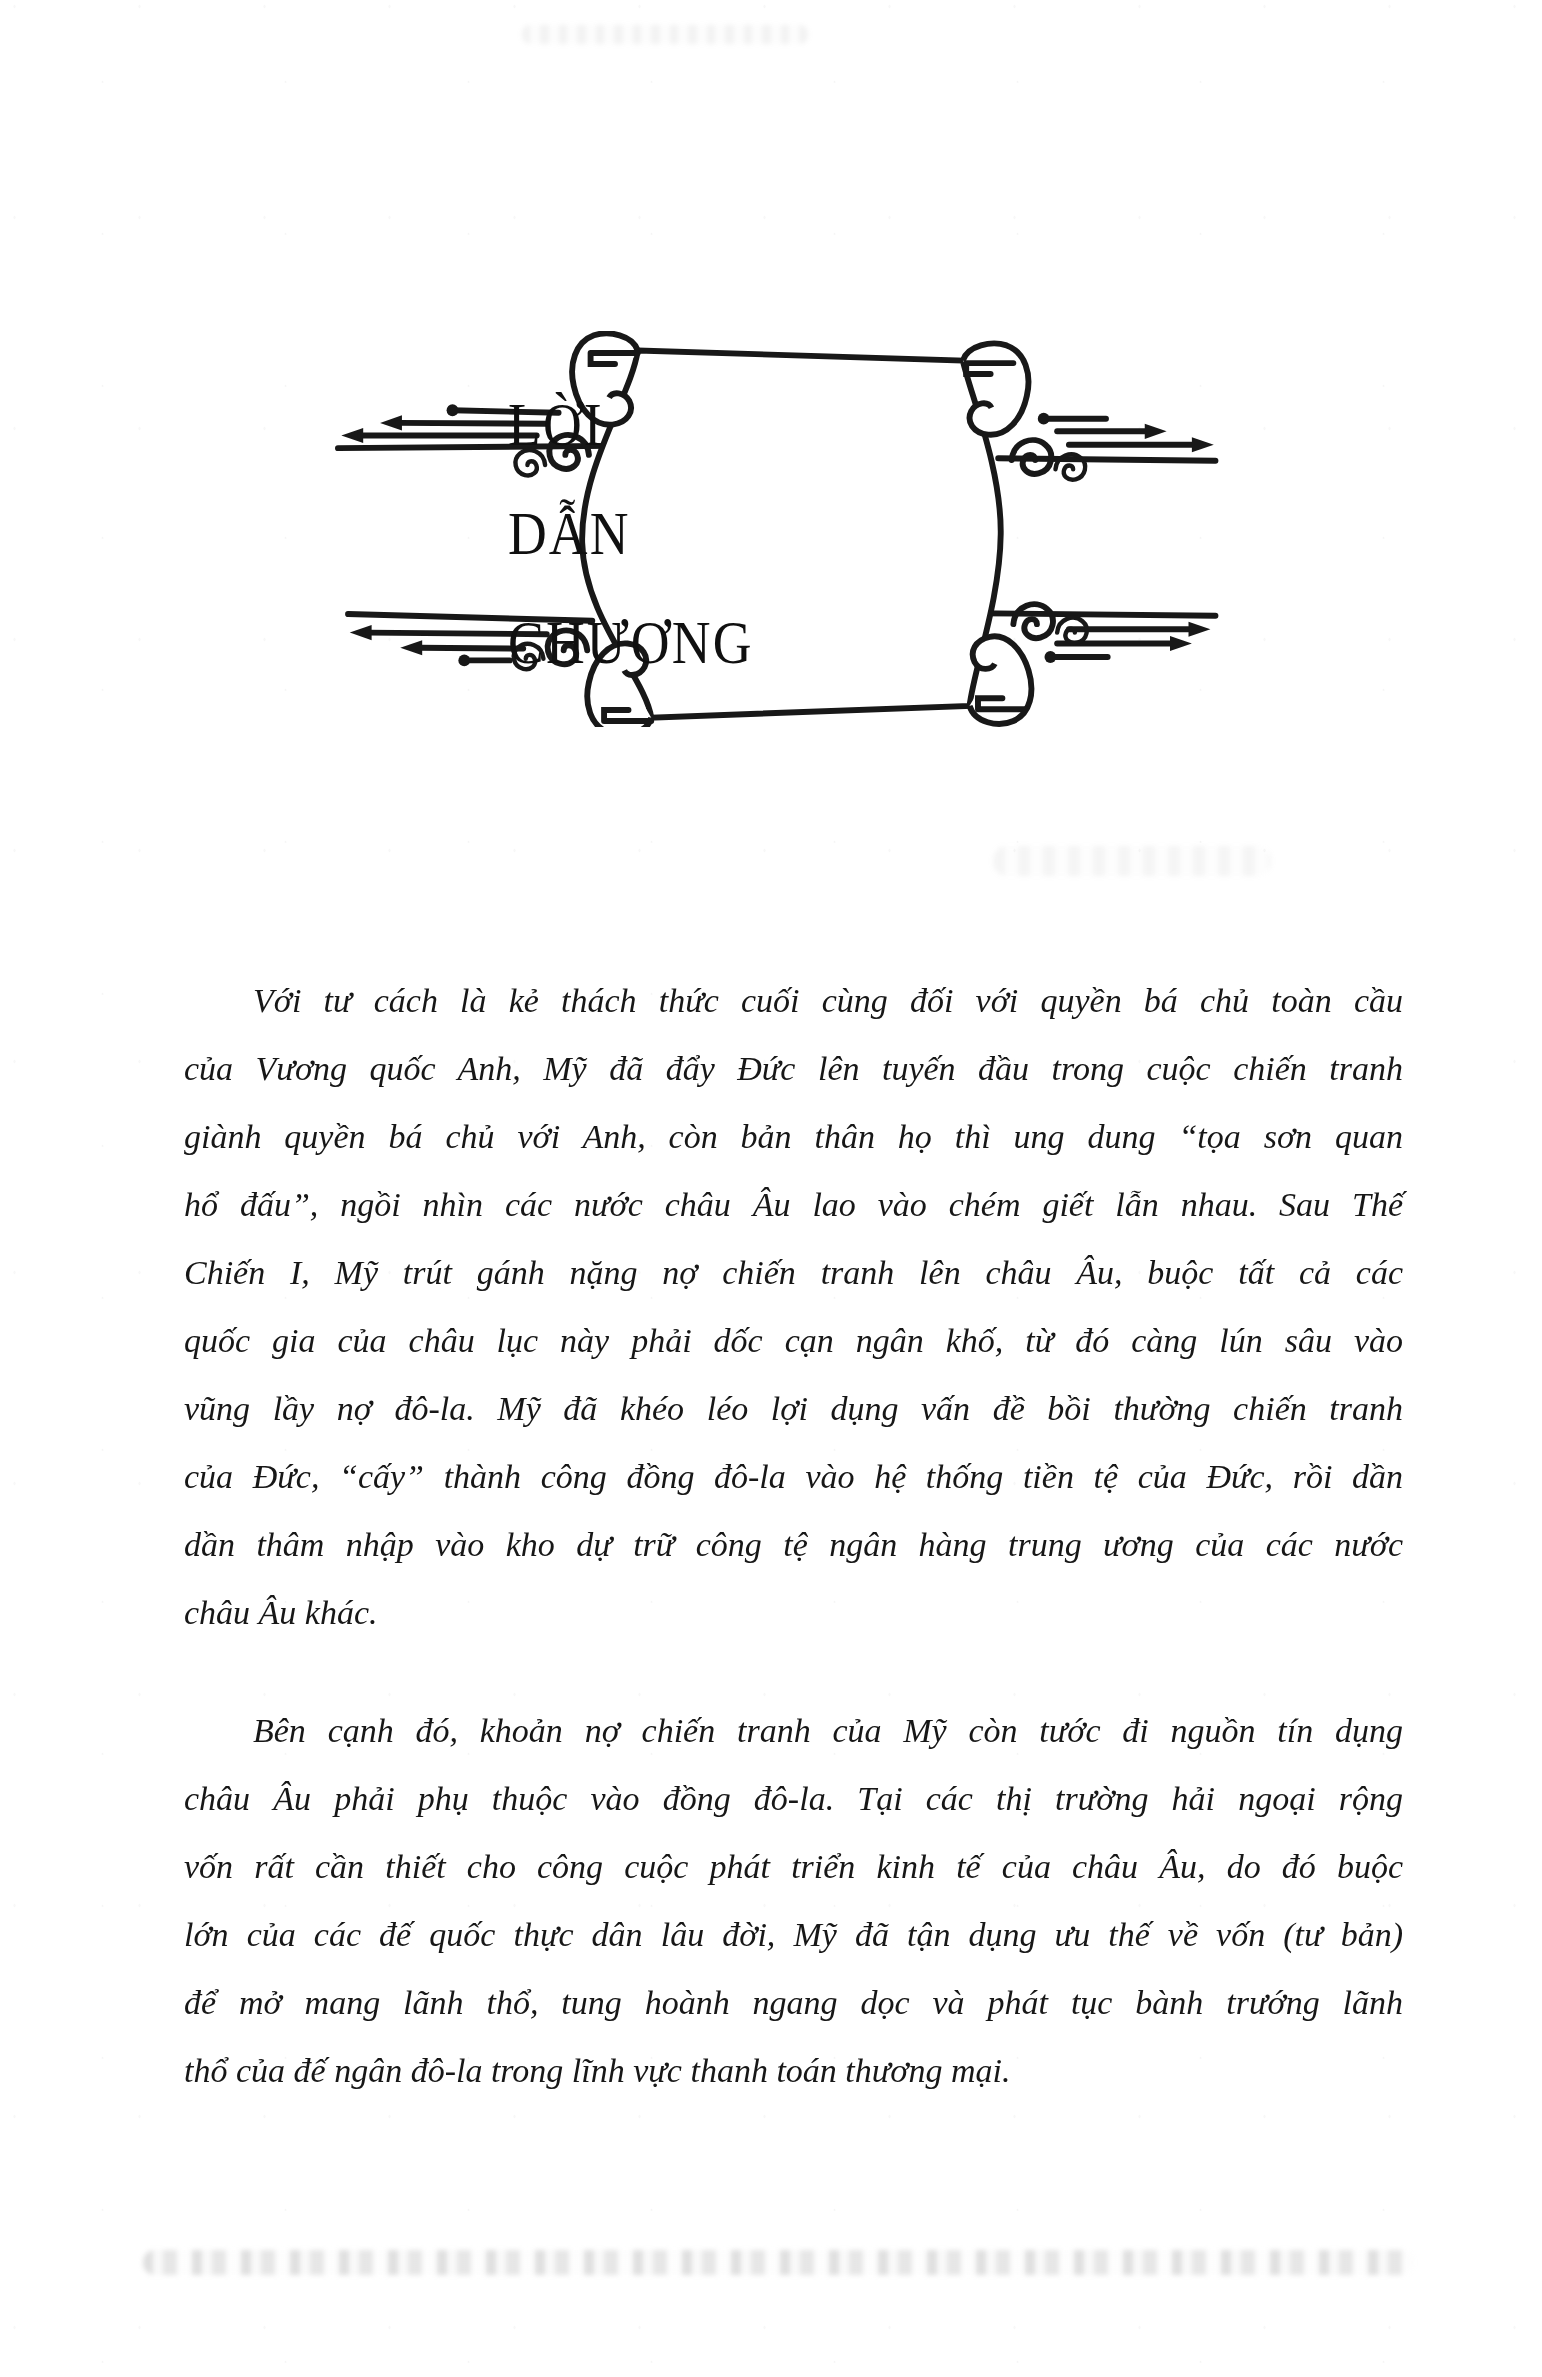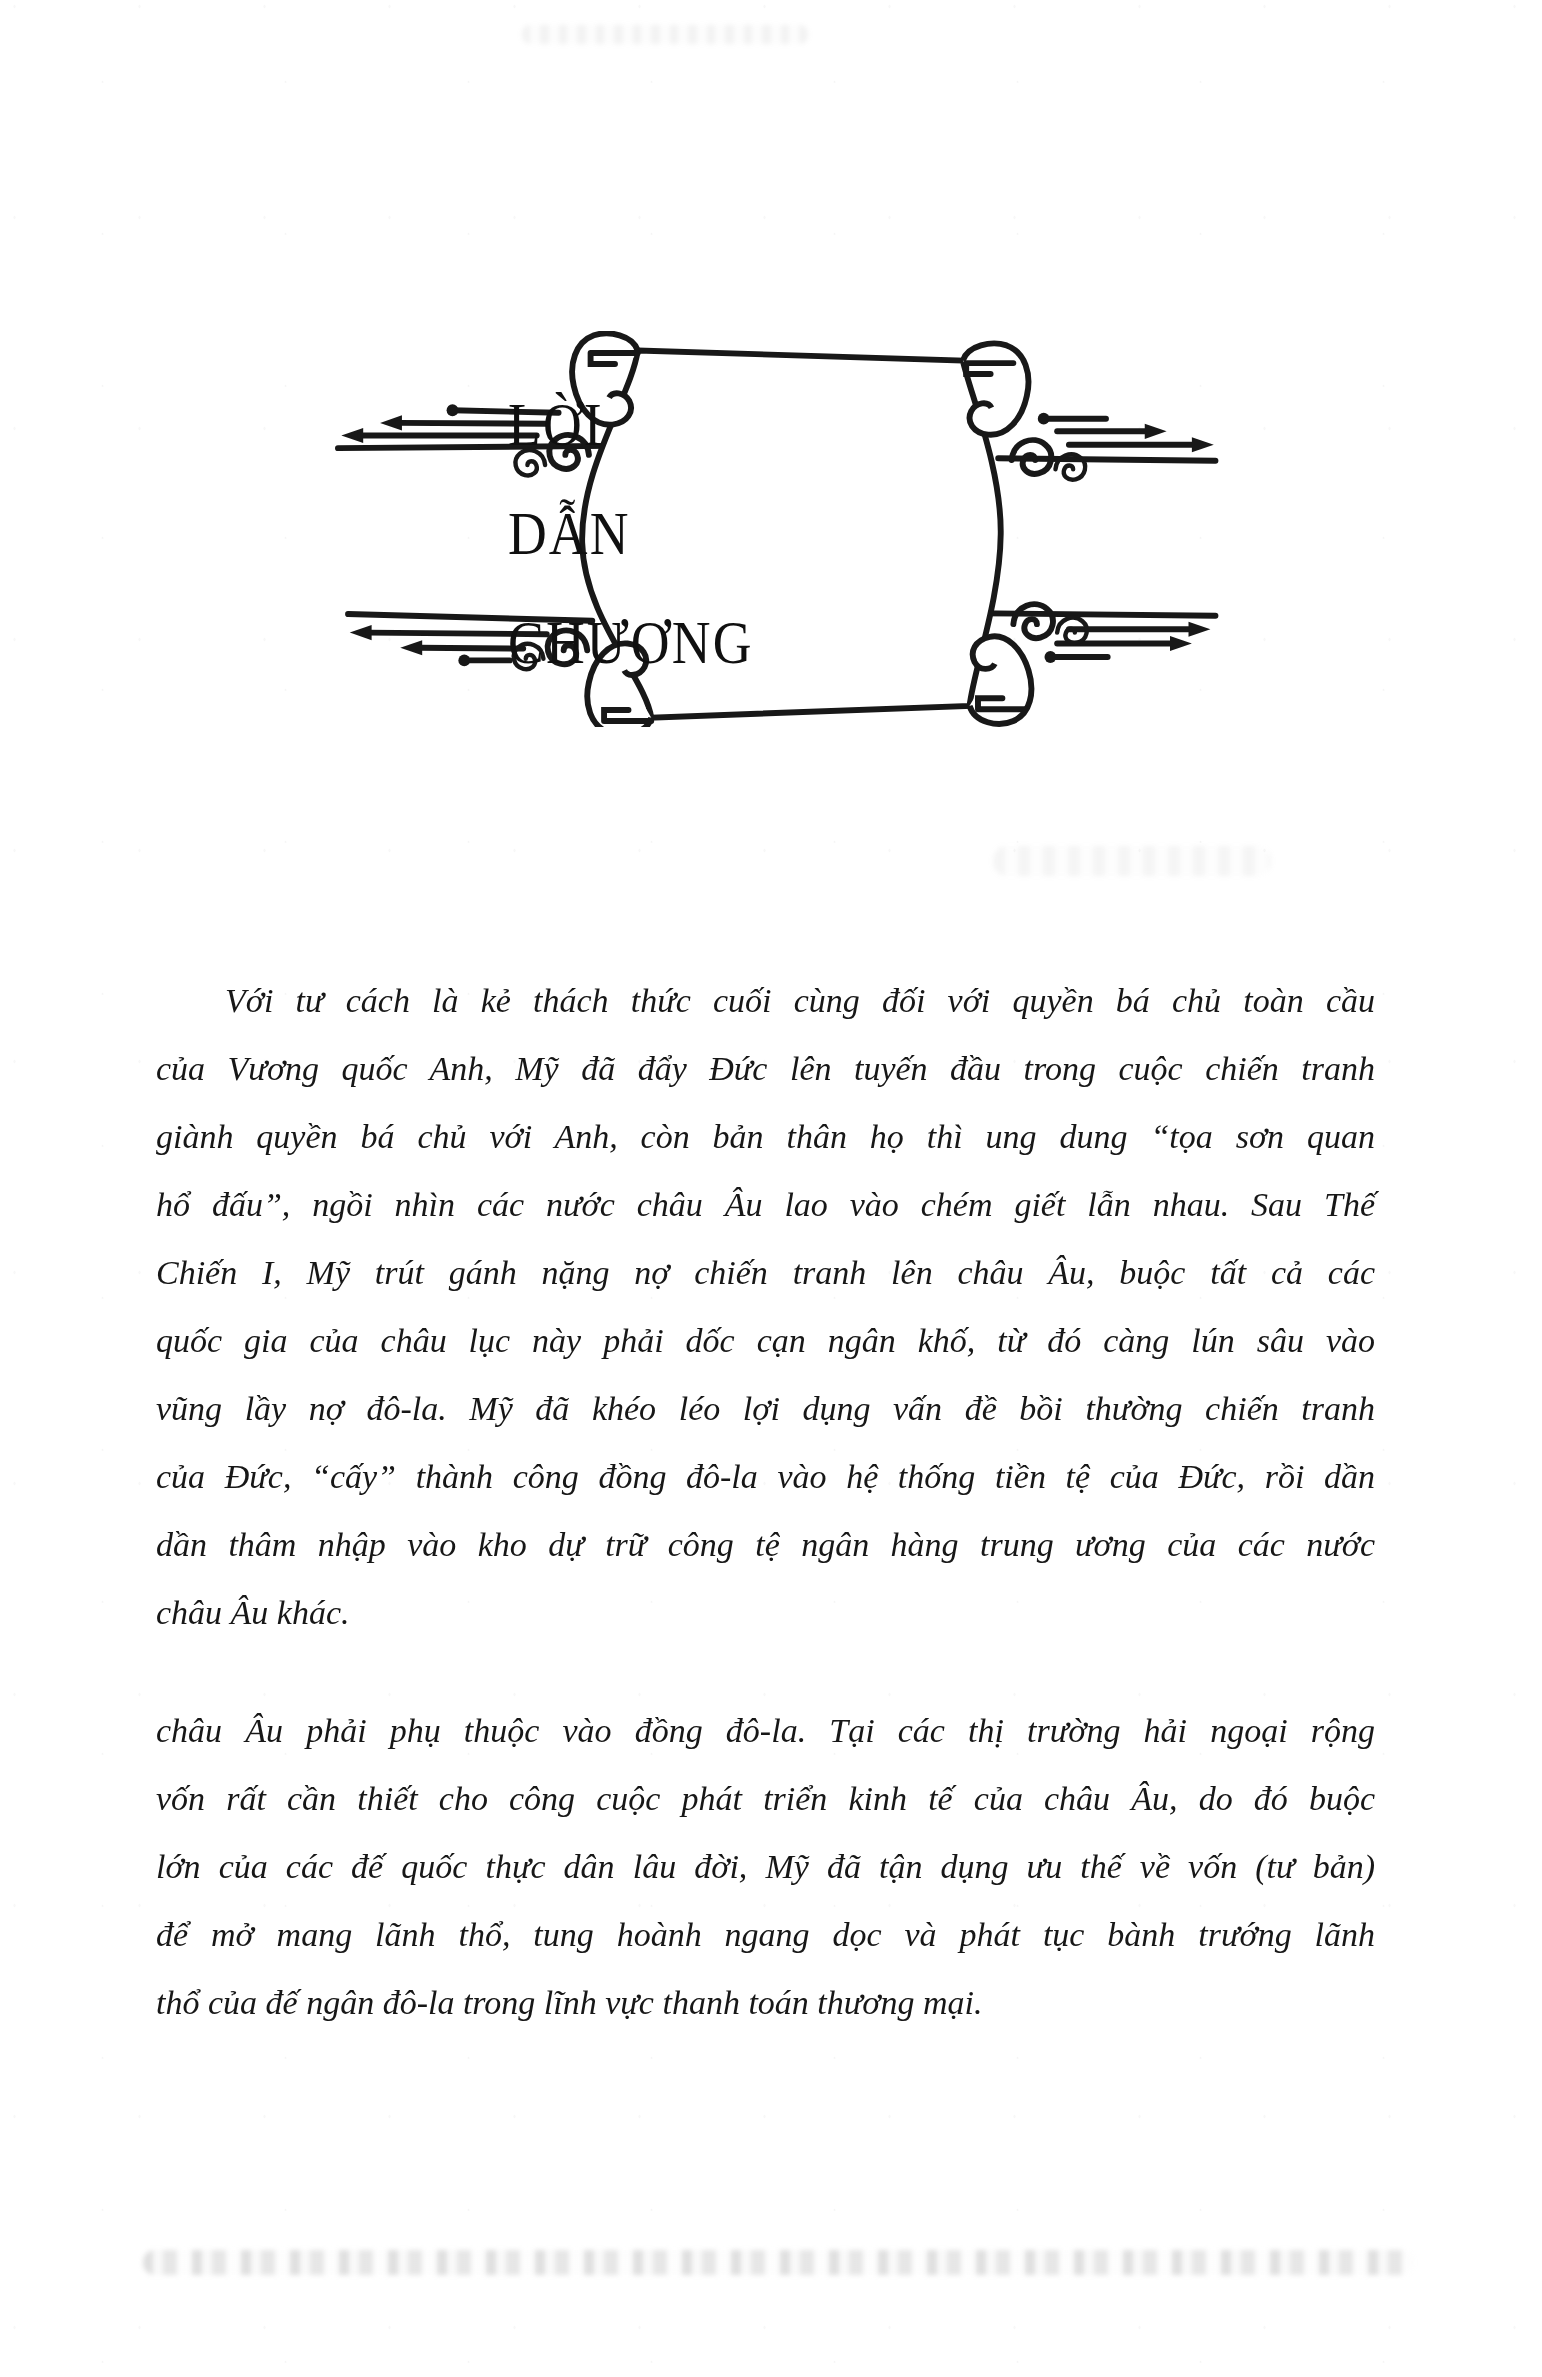--- a/index.html
+++ b/index.html
@@ -42,21 +42,21 @@
     font-size: 61px;
     letter-spacing: 2.5px;
     font-weight: 400;
     transform: scaleX(0.88);
     white-space: nowrap;
   }
 
   
   .bodytext {
     position: absolute;
-    left: 156px;
+    left: 184px;
     width: 1219px;
     color: #171717;
     font-style: italic;
     font-size: 34px;
   }
   .para-1 { top: 967px; }
   .para-2 { top: 1697px; }
   .tline {
     height: 68px;
     line-height: 68px;
@@ -193,20 +193,21 @@
       <div class="tline">giành quyền bá chủ với Anh, còn bản thân họ thì ung dung “tọa sơn quan</div>
       <div class="tline">hổ đấu”, ngồi nhìn các nước châu Âu lao vào chém giết lẫn nhau. Sau Thế</div>
       <div class="tline">Chiến I, Mỹ trút gánh nặng nợ chiến tranh lên châu Âu, buộc tất cả các</div>
       <div class="tline">quốc gia của châu lục này phải dốc cạn ngân khố, từ đó càng lún sâu vào</div>
       <div class="tline">vũng lầy nợ đô-la. Mỹ đã khéo léo lợi dụng vấn đề bồi thường chiến tranh</div>
       <div class="tline">của Đức, “cấy” thành công đồng đô-la vào hệ thống tiền tệ của Đức, rồi dần</div>
       <div class="tline">dần thâm nhập vào kho dự trữ công tệ ngân hàng trung ương của các nước</div>
       <div class="tline tlast">châu Âu khác.</div>
     </div>
   <div class="bodytext para-2">
+      <div class="tline tindent">Bên cạnh đó, khoản nợ chiến tranh của Mỹ còn tước đi nguồn tín dụng</div>
       <div class="tline">châu Âu phải phụ thuộc vào đồng đô-la. Tại các thị trường hải ngoại rộng</div>
       <div class="tline">vốn rất cần thiết cho công cuộc phát triển kinh tế của châu Âu, do đó buộc</div>
       <div class="tline">lớn của các đế quốc thực dân lâu đời, Mỹ đã tận dụng ưu thế về vốn (tư bản)</div>
       <div class="tline">để mở mang lãnh thổ, tung hoành ngang dọc và phát tục bành trướng lãnh</div>
       <div class="tline tlast">thổ của đế ngân đô-la trong lĩnh vực thanh toán thương mại.</div>
     </div>
 
   <div class="smudge smudge-top"></div>
   <div class="smudge smudge-mid"></div>
   <div class="smudge smudge-bottom"></div>

